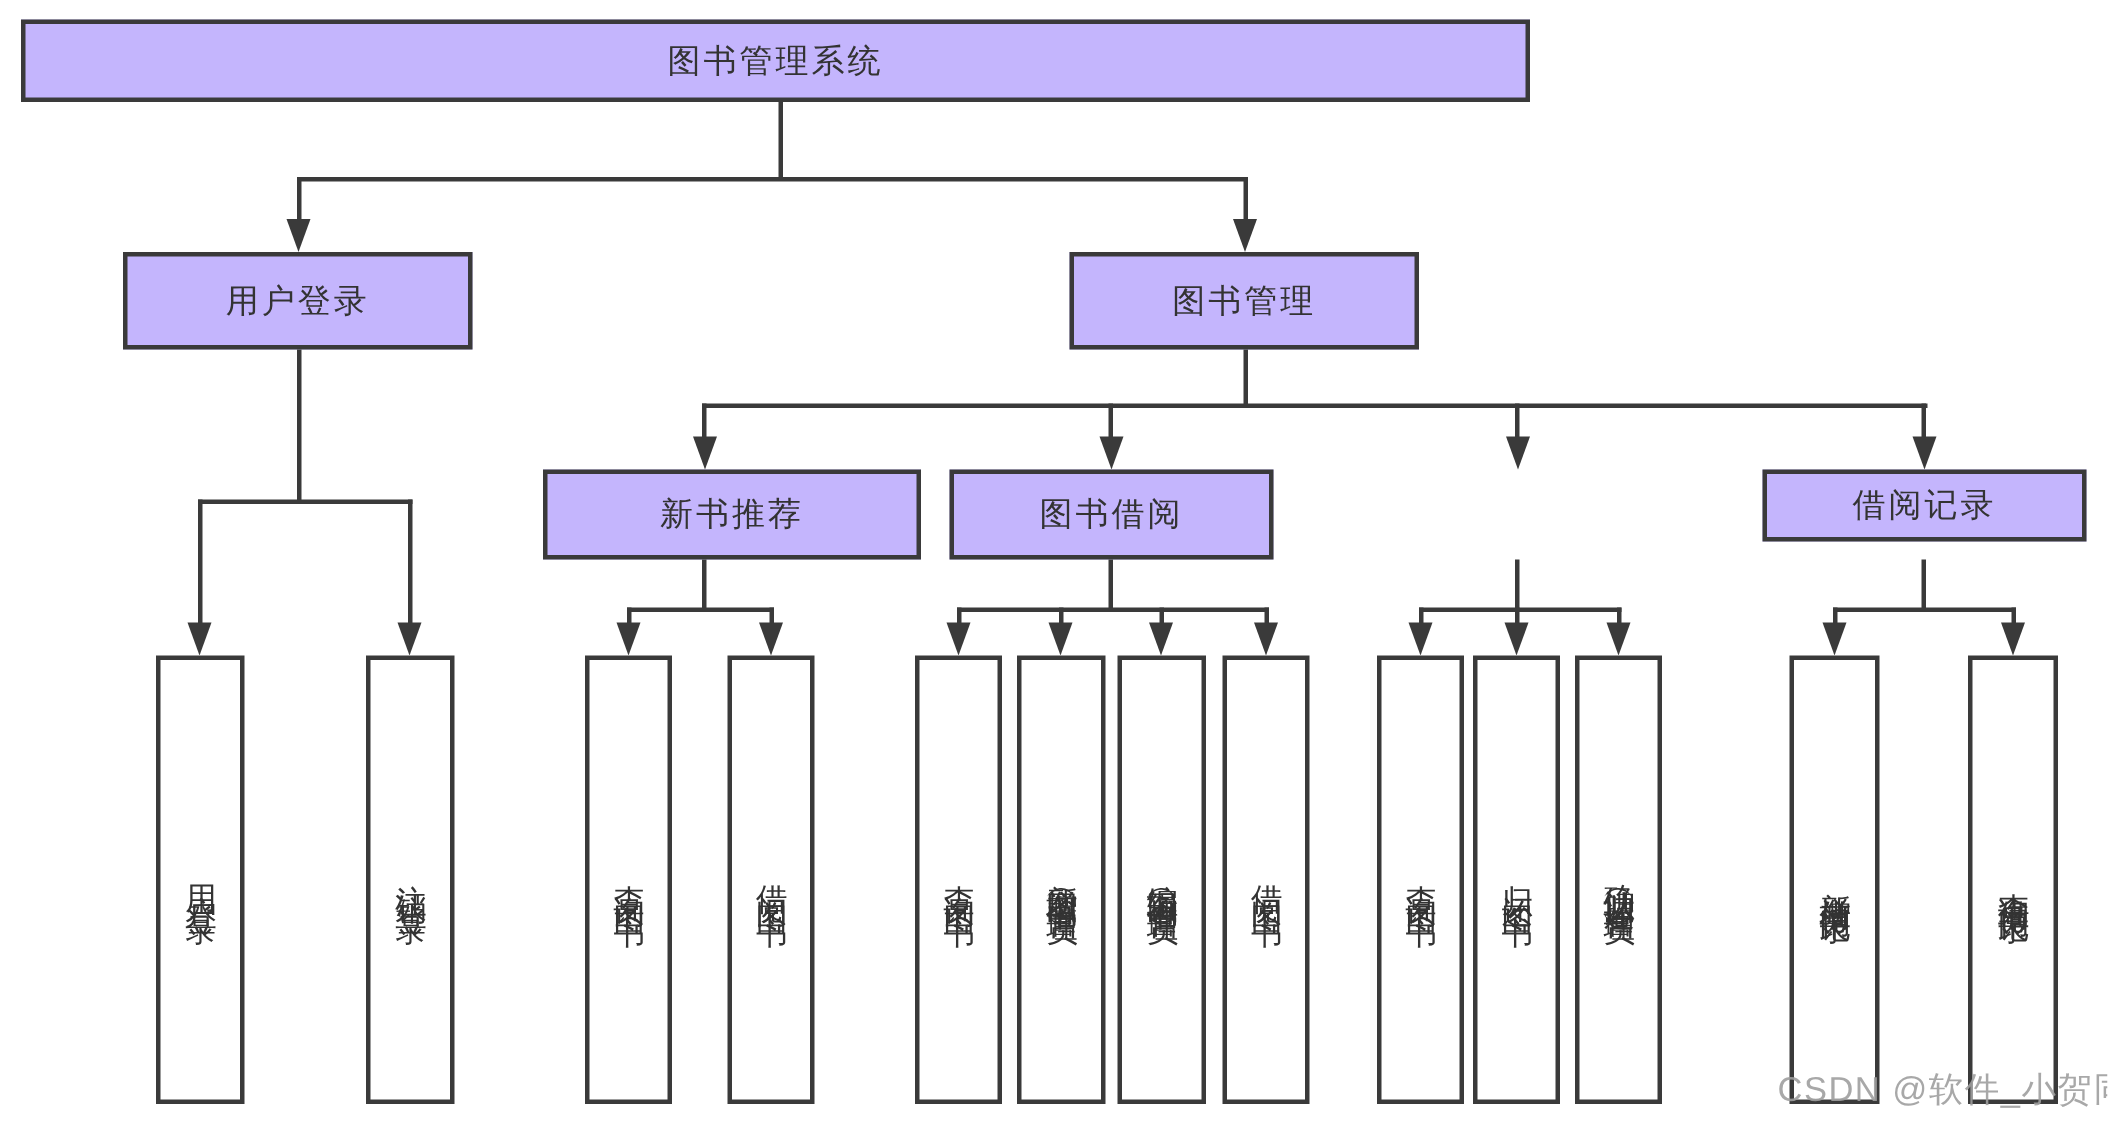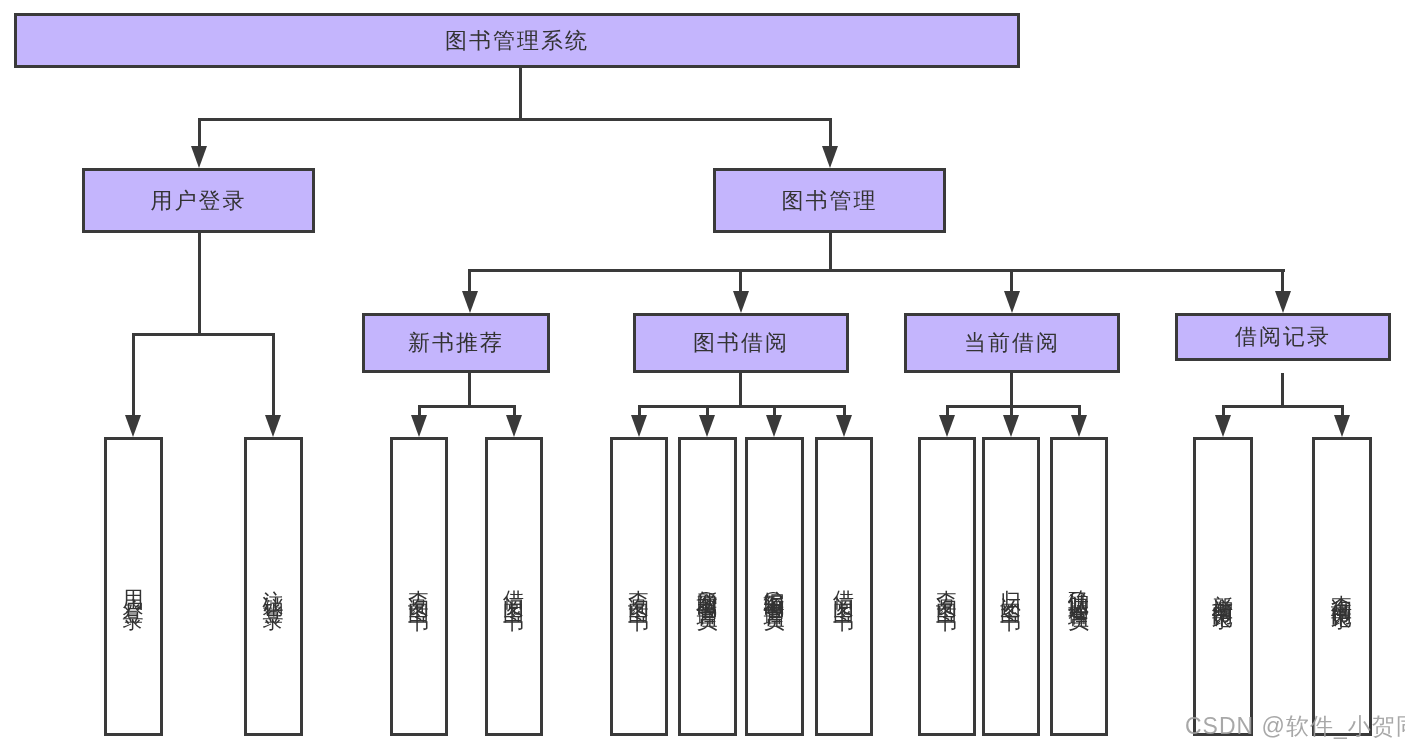--- a/index.html
+++ b/index.html
@@ -89,23 +89,22 @@
   <div class="hline" style="left:468px; top:269px; width:817px;"></div>
   <div class="vline" style="left:468px; top:269px; height:24px;"></div>
   <div class="arrow" style="left:462px; top:291px;"></div>
   <div class="vline" style="left:739px; top:269px; height:24px;"></div>
   <div class="arrow" style="left:733px; top:291px;"></div>
   <div class="vline" style="left:1010px; top:269px; height:24px;"></div>
   <div class="arrow" style="left:1004px; top:291px;"></div>
   <div class="vline" style="left:1281px; top:269px; height:24px;"></div>
   <div class="arrow" style="left:1275px; top:291px;"></div>
 
-  <div class="box" style="left:362px; top:313px; width:188px; height:60px;">新书推荐</div>
+  <div class="box" style="left:362px; top:313px; width:252px; height:60px;">新书推荐</div>
   <div class="box" style="left:633px; top:313px; width:216px; height:60px;">图书借阅</div>
-  <div class="box" style="left:904px; top:313px; width:216px; height:60px;">当前借阅</div>
   <div class="box" style="left:1175px; top:313px; width:216px; height:48px;">借阅记录</div>
 
   <div class="vline" style="left:468px; top:373px; height:34px;"></div>
   <div class="hline" style="left:418px; top:405px; width:98px;"></div>
   <div class="vline" style="left:418px; top:405px; height:14px;"></div>
   <div class="arrow" style="left:411px; top:415px;"></div>
   <div class="vline" style="left:513px; top:405px; height:14px;"></div>
   <div class="arrow" style="left:506px; top:415px;"></div>
 
   <div class="vline" style="left:739px; top:373px; height:34px;"></div>

